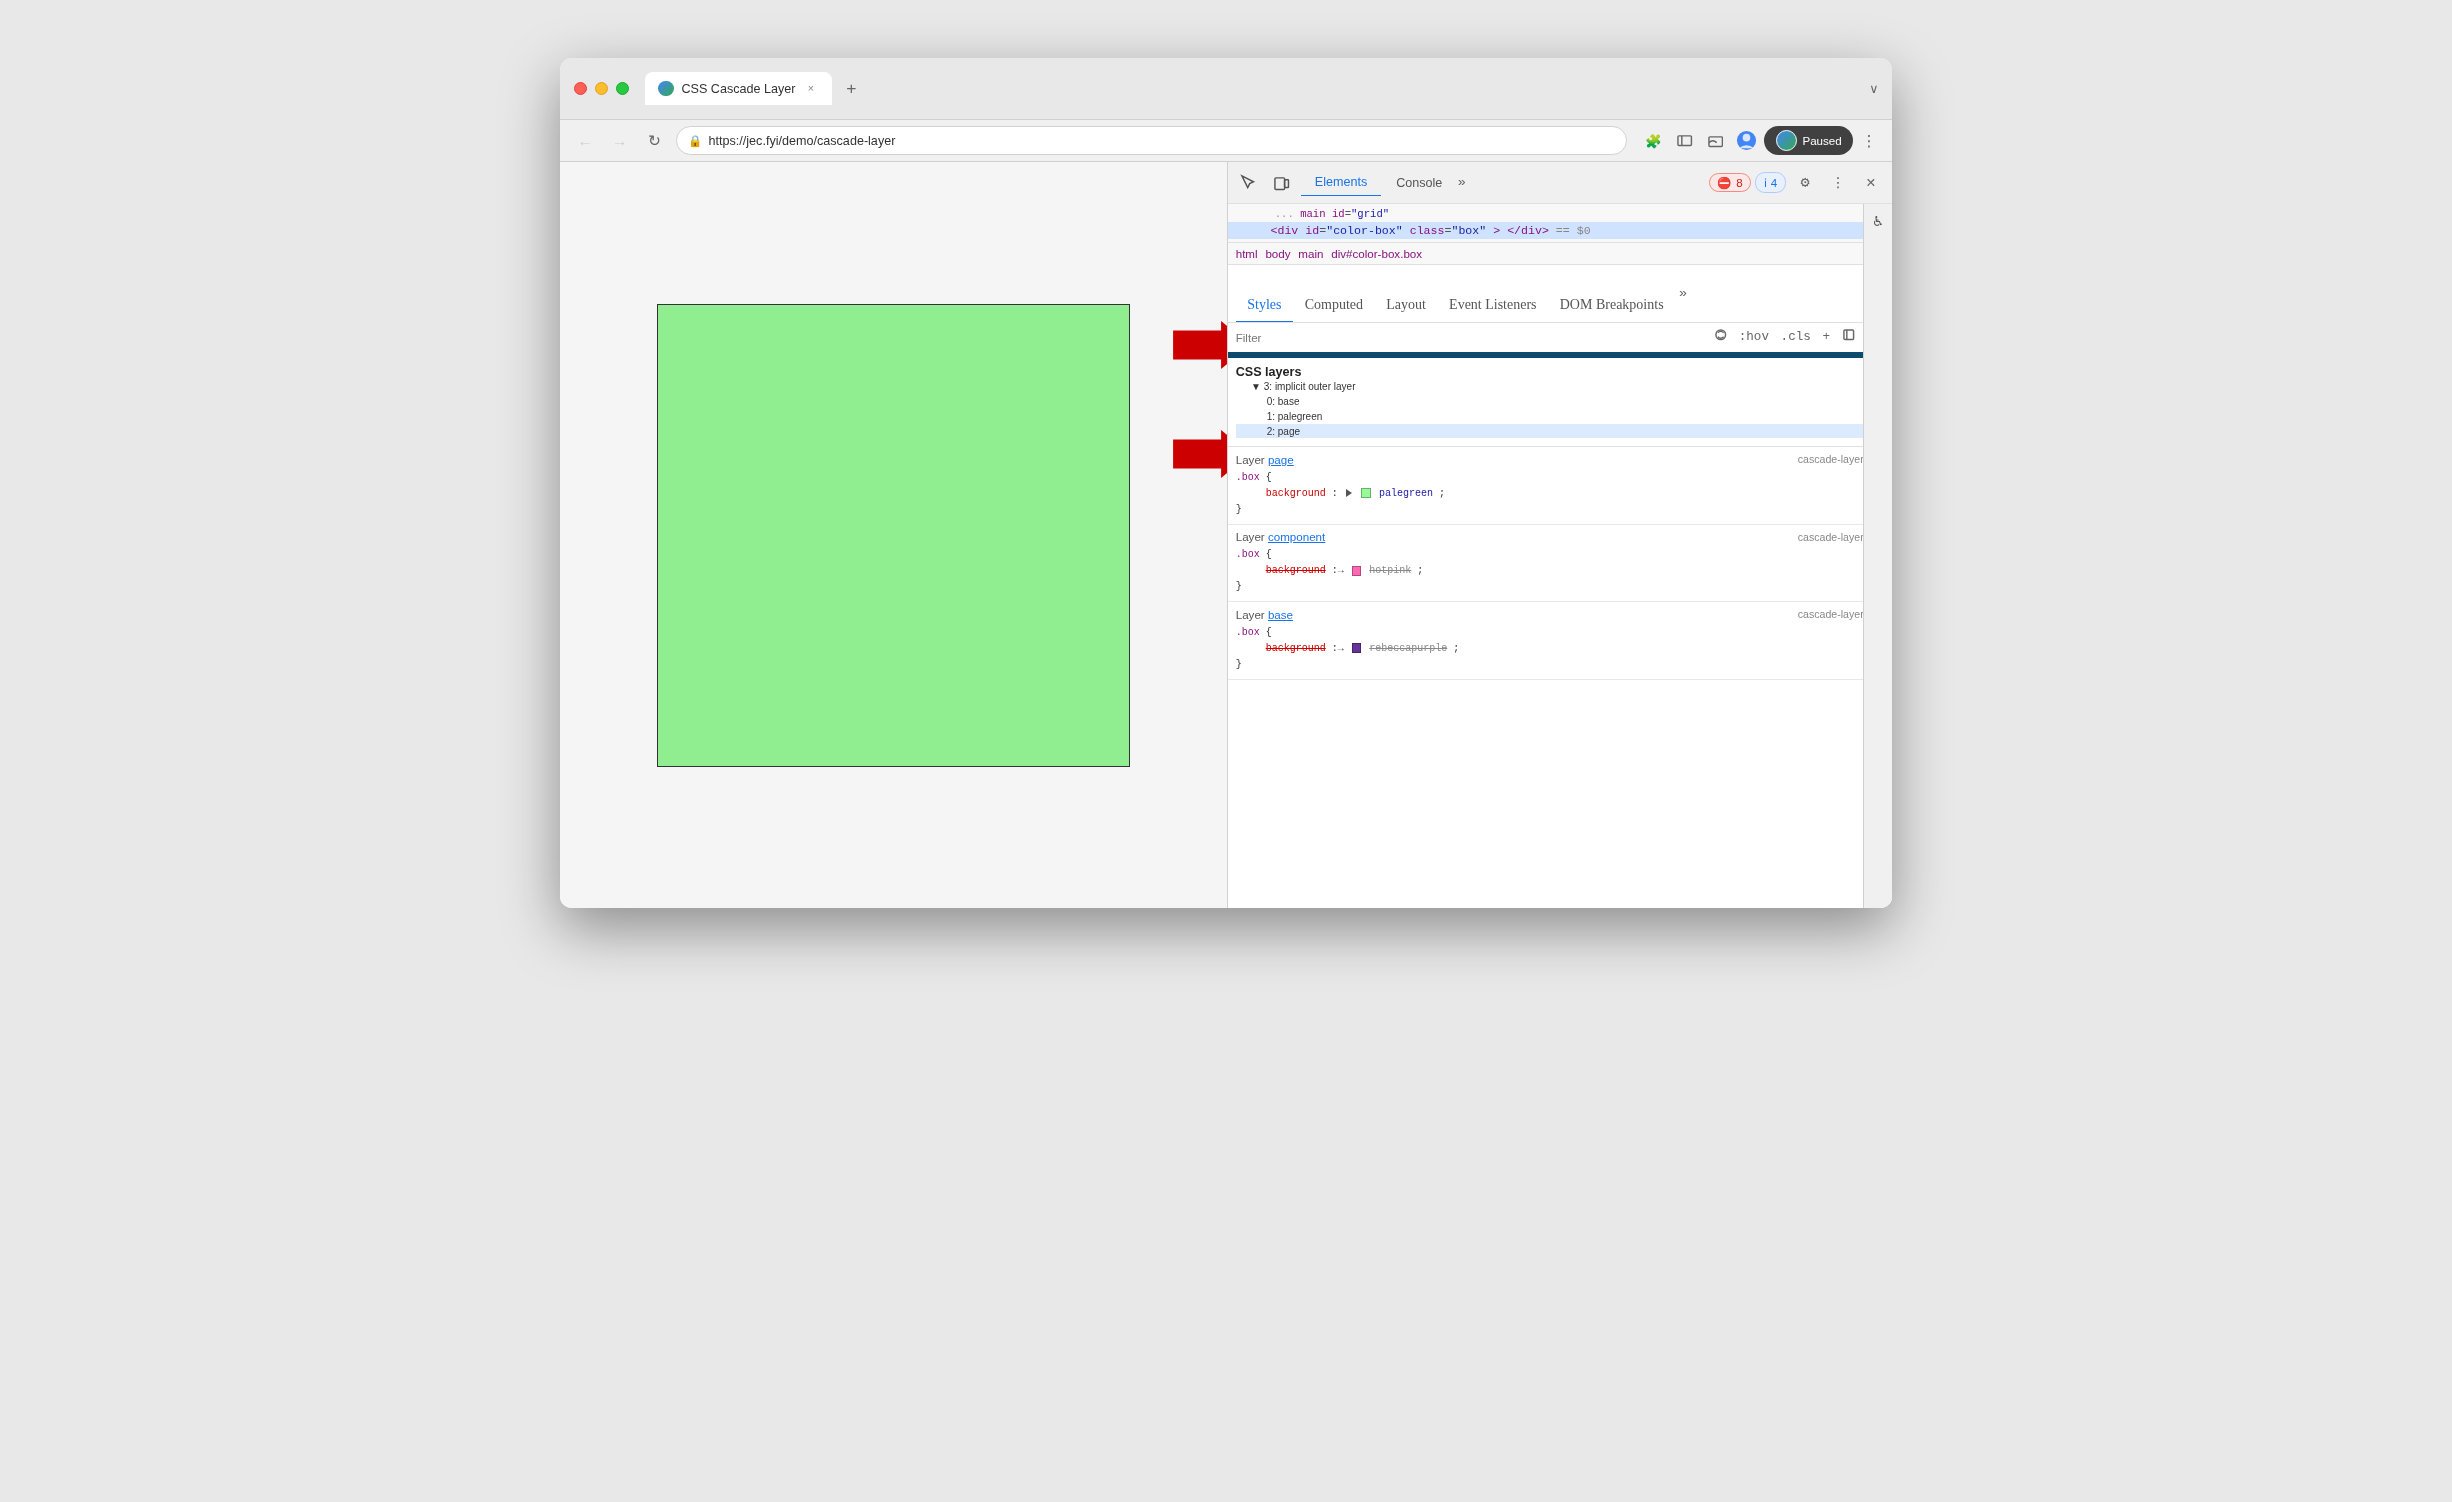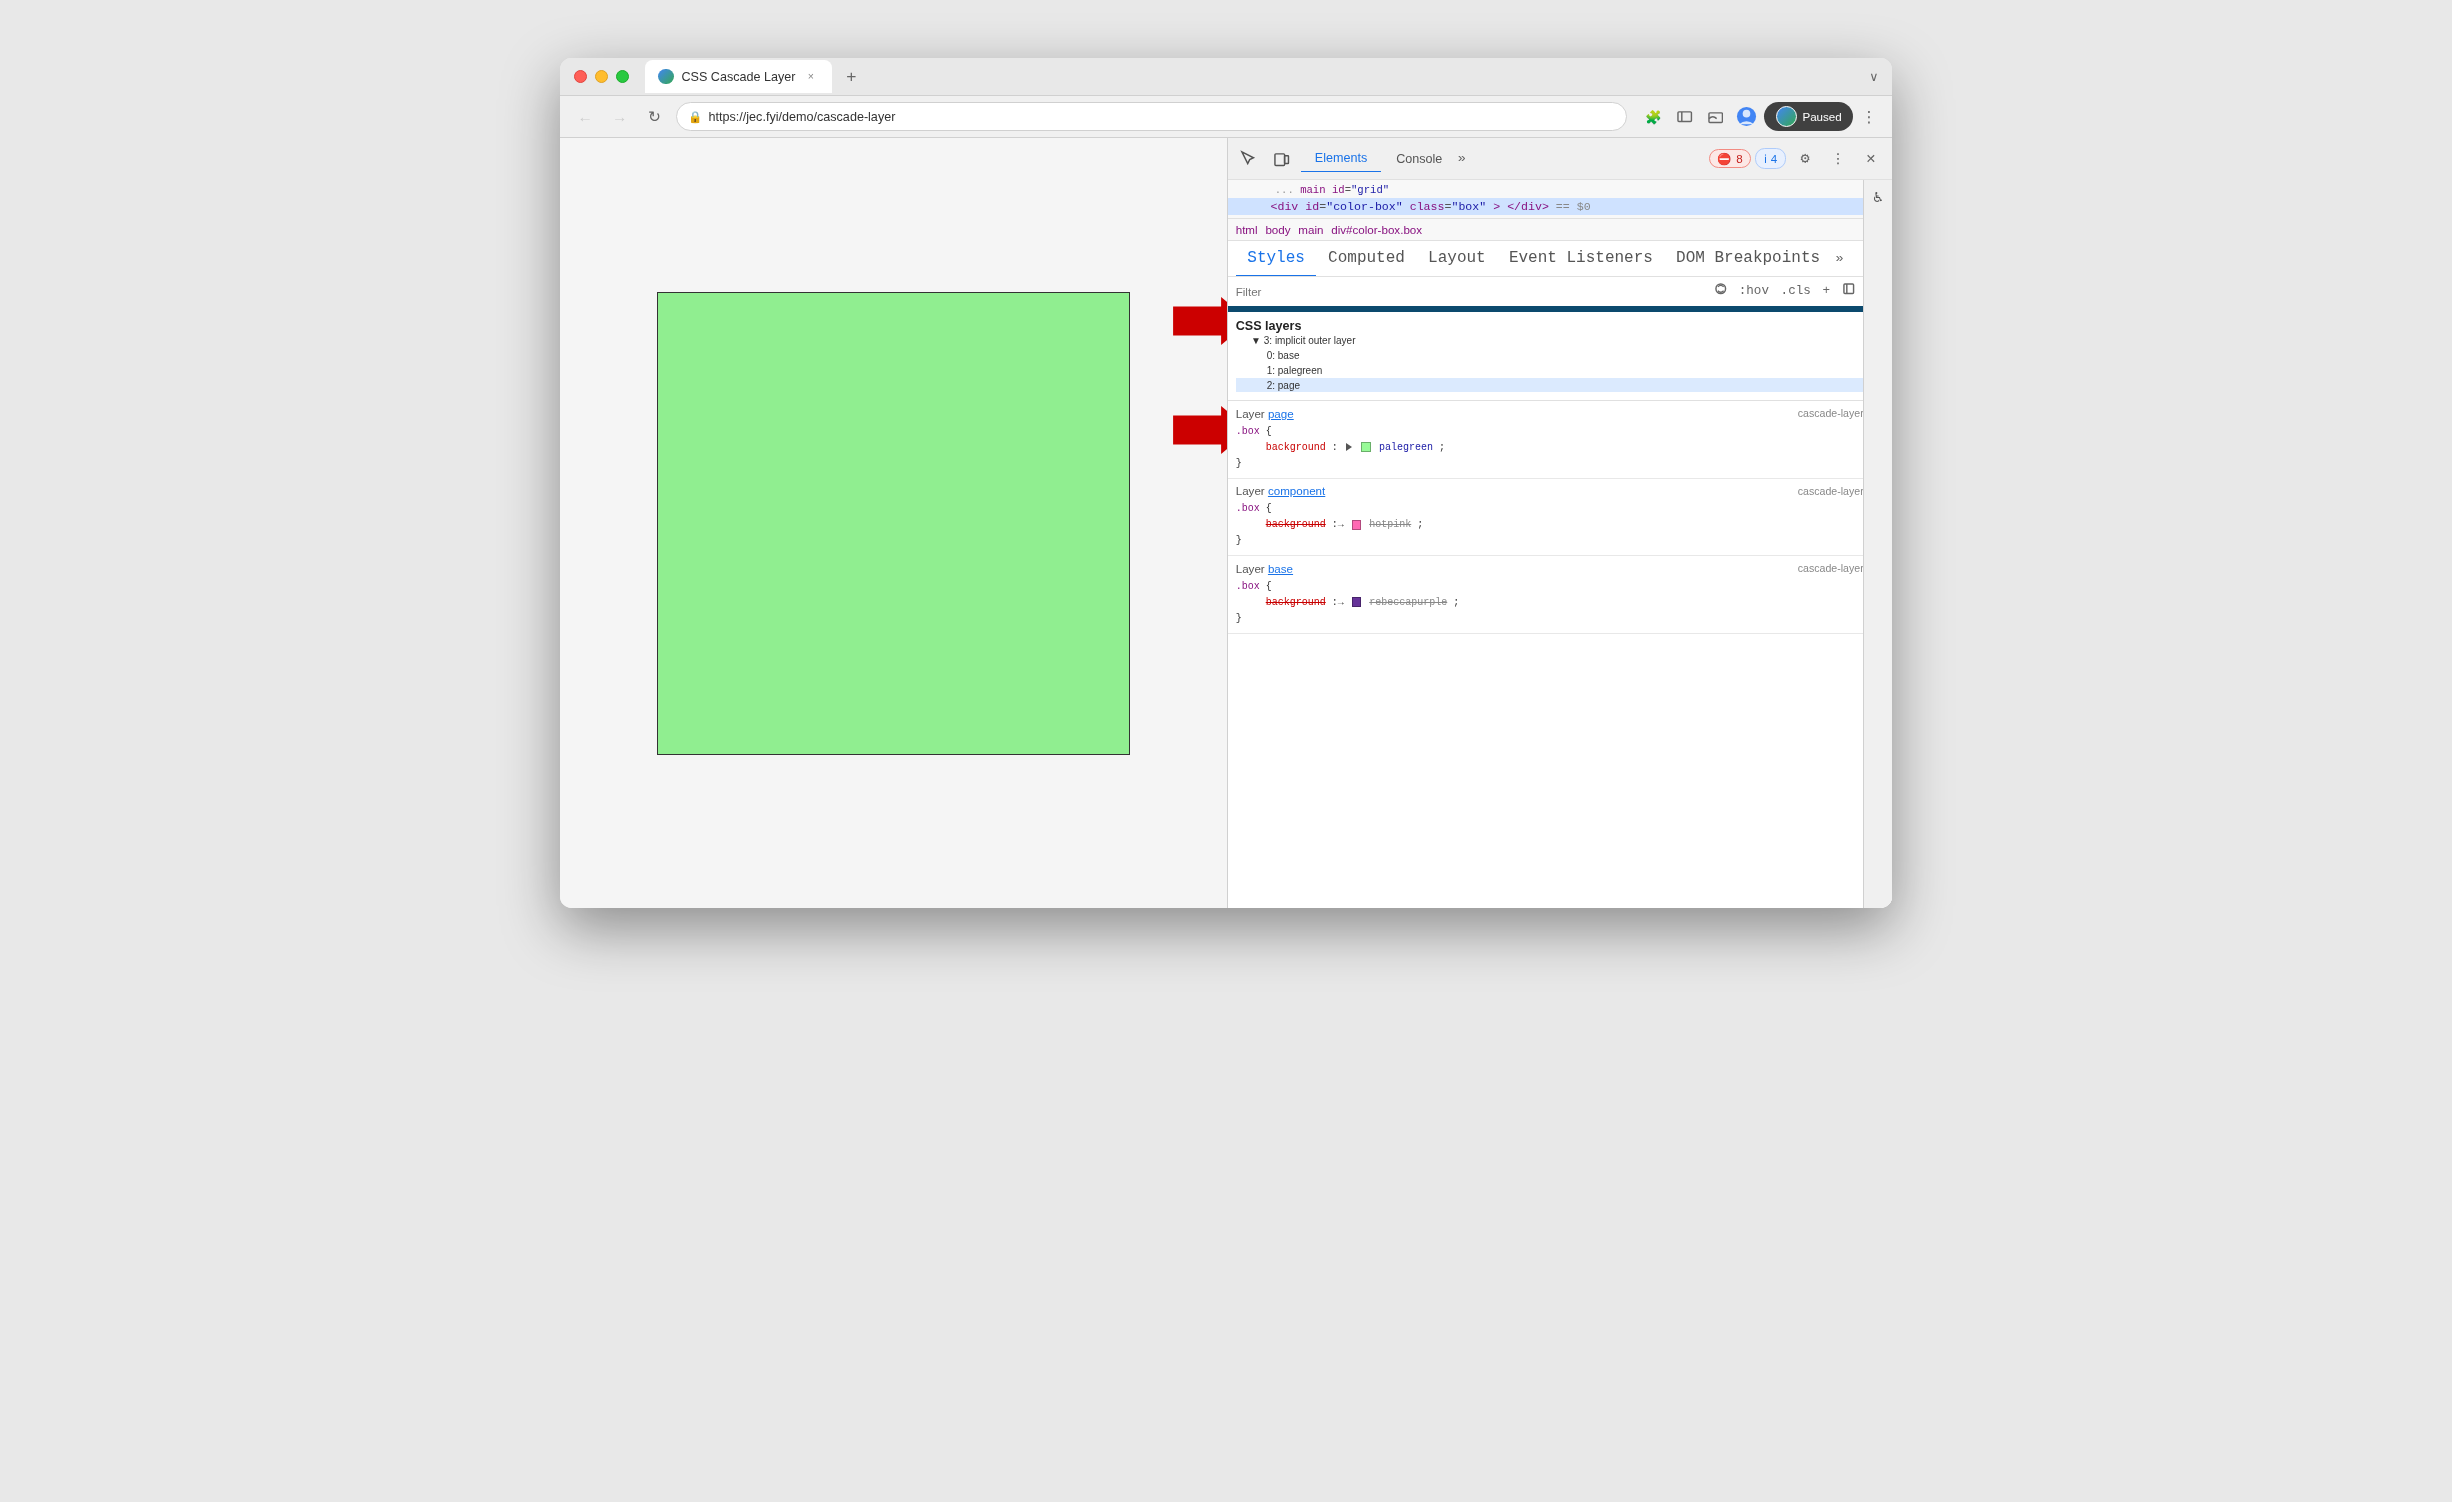--- a/index.html
+++ b/index.html
@@ -19,21 +19,21 @@
       box-shadow: 0 19.3px 58px rgba(0,0,0,0.4);
       margin: 58px auto;
       overflow: hidden;
       display: flex;
       flex-direction: column;
     }
 
     
     .title-bar {
       background: #e8e8e8;
-      height: 38px;
+      height: 62px;
       display: flex;
       align-items: center;
       padding: 0 13.5px;
       gap: 9.7px;
       border-bottom: 1px solid #d0d0d0;
       flex-shrink: 0;
     }
     .traffic-lights {
       display: flex;
       gap: 7.7px;
@@ -452,25 +452,26 @@
     .devtools-subtabs {
       display: flex;
       align-items: center;
       border-bottom: 1px solid #e0e0e0;
       padding: 0 7.7px;
       background: #ffffff;
       flex-shrink: 0;
     }
     .devtools-subtab {
       padding: 7.7px 11.6px;
-      font-size: 16px;
-      font-family: Liberation Mono, monospace;
+      font-size: 14px;
+      font-family: Liberation Serif, serif;
       color: #555;
       cursor: pointer;
       border-bottom: 1.9px solid transparent;
+      margin-top: 24px;
     }
     .devtools-subtab.active {
       color: #1a73e8;
       border-bottom: 1.9px solid #1a73e8;
     }
     .devtools-subtab-more { color: #666; font-size: 13.5px; margin-left: 3.9px; cursor: pointer; }
   </style>
 </head>
 <body>
 

